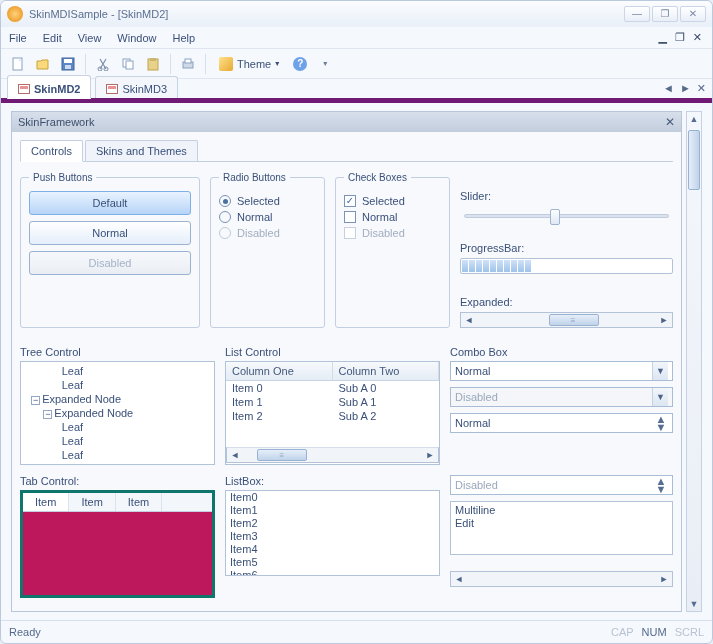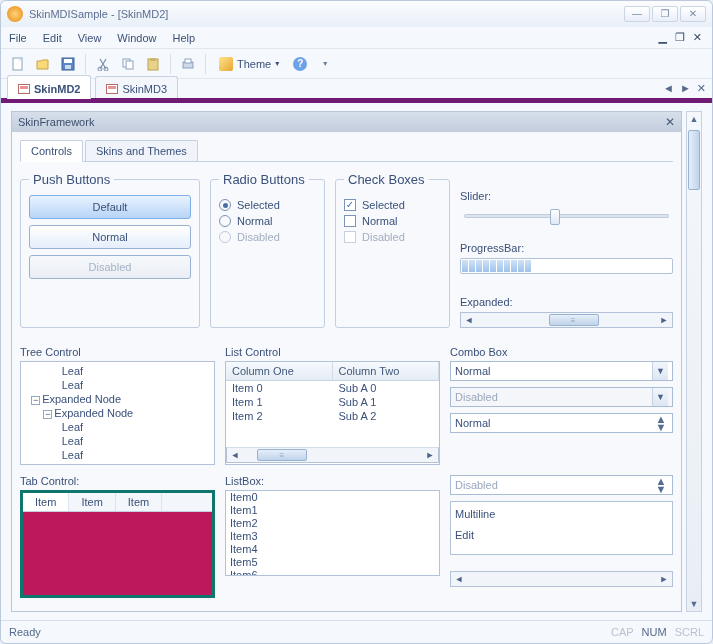--- a/index.html
+++ b/index.html
@@ -28,21 +28,21 @@
 .client{flex:1;padding:8px 10px;display:flex;gap:4px;overflow:hidden}
 .panel{flex:1;border:1px solid #b9c6d9;background:#f7f9fc;display:flex;flex-direction:column;min-width:0}
 .panel-title{background:linear-gradient(#d7dfeb,#c2cddd);color:#3c4e6b;padding:3px 6px;display:flex;align-items:center;font-size:11px}
 .panel-title .close{margin-left:auto;color:#4a5c78;font-size:12px}
 .panel-body{flex:1;padding:8px;overflow:hidden}
 .subtabs{display:flex;border-bottom:1px solid #c4d0e2;margin-bottom:10px}
 .subtab{padding:4px 10px;border:1px solid #c4d0e2;border-bottom:none;border-radius:2px 2px 0 0;margin-right:2px;background:#f0f4fa;color:#3a5079}
 .subtab.active{background:#fff;margin-bottom:-1px;border-bottom:1px solid #fff}
 .grid{display:grid;grid-template-columns:180px 115px 115px 1fr;gap:10px}
 fieldset{border:1px solid #c2cfe2;border-radius:3px;padding:8px 8px 6px}
-legend{color:#3a5079;padding:0 4px;font-size:13px}
+legend{color:#3a5079;padding:0 4px;font-size:10px}
 .btn{width:100%;height:24px;border:1px solid #9ab2d2;border-radius:3px;background:linear-gradient(#fff,#e5eefb);color:#3a5079;margin-bottom:6px;cursor:default}
 .btn.default{background:linear-gradient(#e9f3ff,#b7d4f7);border-color:#7cb0e6}
 .btn.disabled{color:#a5b2c6;background:linear-gradient(#f6f8fb,#eaeef4)}
 .radio,.check{display:flex;align-items:center;gap:6px;margin:4px 0;color:#3a5079}
 .radio.disabled,.check.disabled{color:#a2aec0}
 .radio-ind{width:12px;height:12px;border:1px solid #7a93b6;border-radius:50%;display:flex;align-items:center;justify-content:center}
 .radio.sel .radio-ind::after{content:"";width:5px;height:5px;border-radius:50%;background:#4a6fa1}
 .radio.disabled .radio-ind{border-color:#c0cada}
 .check-ind{width:12px;height:12px;border:1px solid #7a93b6;background:#fff;display:flex;align-items:center;justify-content:center}
 .check.sel .check-ind::after{content:"✓";font-size:10px;color:#3d6aa8;line-height:10px}
@@ -75,21 +75,21 @@
 .spin{height:20px;border:1px solid #a9bcd6;background:#fff;display:flex;align-items:center;padding:0 4px;color:#3a5079;margin-bottom:6px}
 .spin .sp{margin-left:auto;width:14px;display:flex;flex-direction:column;font-size:7px;color:#556d92;text-align:center;line-height:8px}
 .spin.disabled{color:#9aa7bb}
 .row3{display:grid;grid-template-columns:195px 215px 1fr;gap:10px;margin-top:10px}
 .tabctrl{border:3px solid #0f766e;background:#be185d;height:108px}
 .tabctrl .th{display:flex;background:#f3f6fb;border-bottom:1px solid #c4d0e2}
 .tabctrl .tt{padding:3px 12px;border-right:1px solid #dbe3ef;color:#3a5079}
 .tabctrl .tt.active{background:#fff}
 .listbox{border:1px solid #b2c2d8;background:#fff;height:86px;overflow:hidden}
 .listbox div{padding:0 4px;color:#3a5079;line-height:13px}
-.multi{border:1px solid #b2c2d8;background:#fff;height:54px;padding:2px 4px;color:#3a5079;line-height:21px}
+.multi{border:1px solid #b2c2d8;background:#fff;height:54px;padding:2px 4px;color:#3a5079;line-height:13px}
 .vscroll{width:16px;background:linear-gradient(#f4f7fb,#e9eef6);border:1px solid #c6d2e3;display:flex;flex-direction:column;align-items:center}
 .vscroll .et{font-size:9px;color:#556d92;padding:2px 0}
 .vscroll .vtr{flex:1;width:14px;position:relative}
 .vscroll .vth{position:absolute;left:1px;width:12px;height:60px;top:4px;background:linear-gradient(90deg,#e6eef9,#c0d3ea);border:1px solid #9ab2d2;border-radius:2px}
 .status{height:23px;border-top:1px solid #d6dfeb;display:flex;align-items:center;padding:0 8px;color:#546a8c;font-size:11px}
 .status .cells{margin-left:auto;display:flex;gap:8px}
 .status .off{color:#b8c2d2}
 svg{display:block}
 </style>
 </head>

